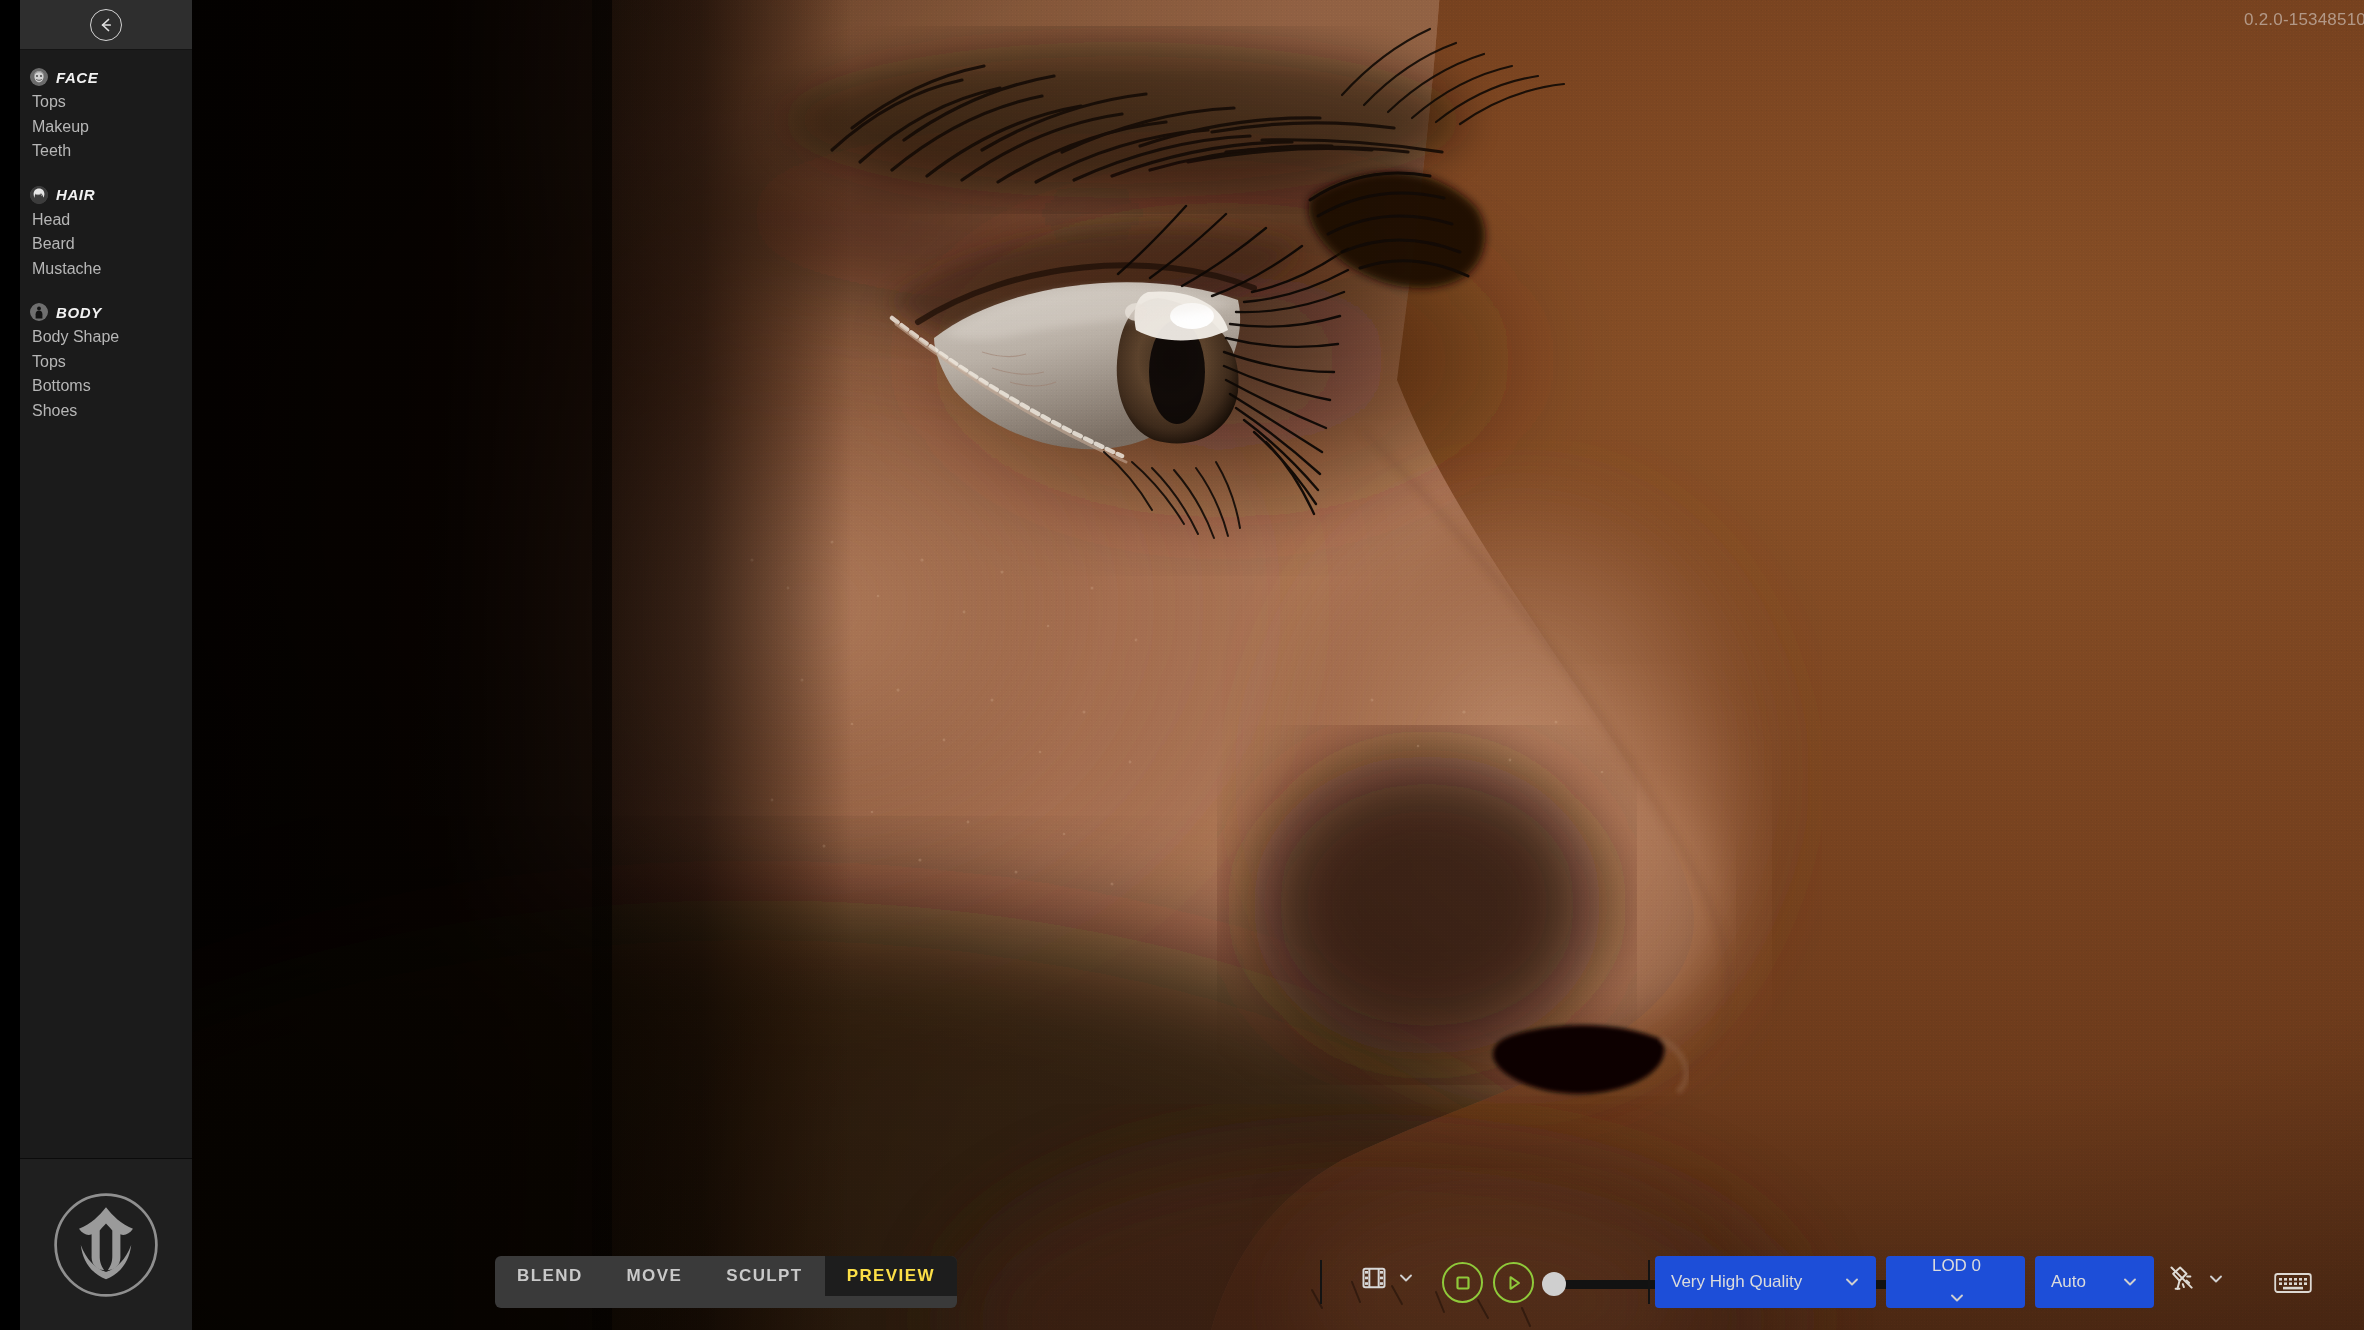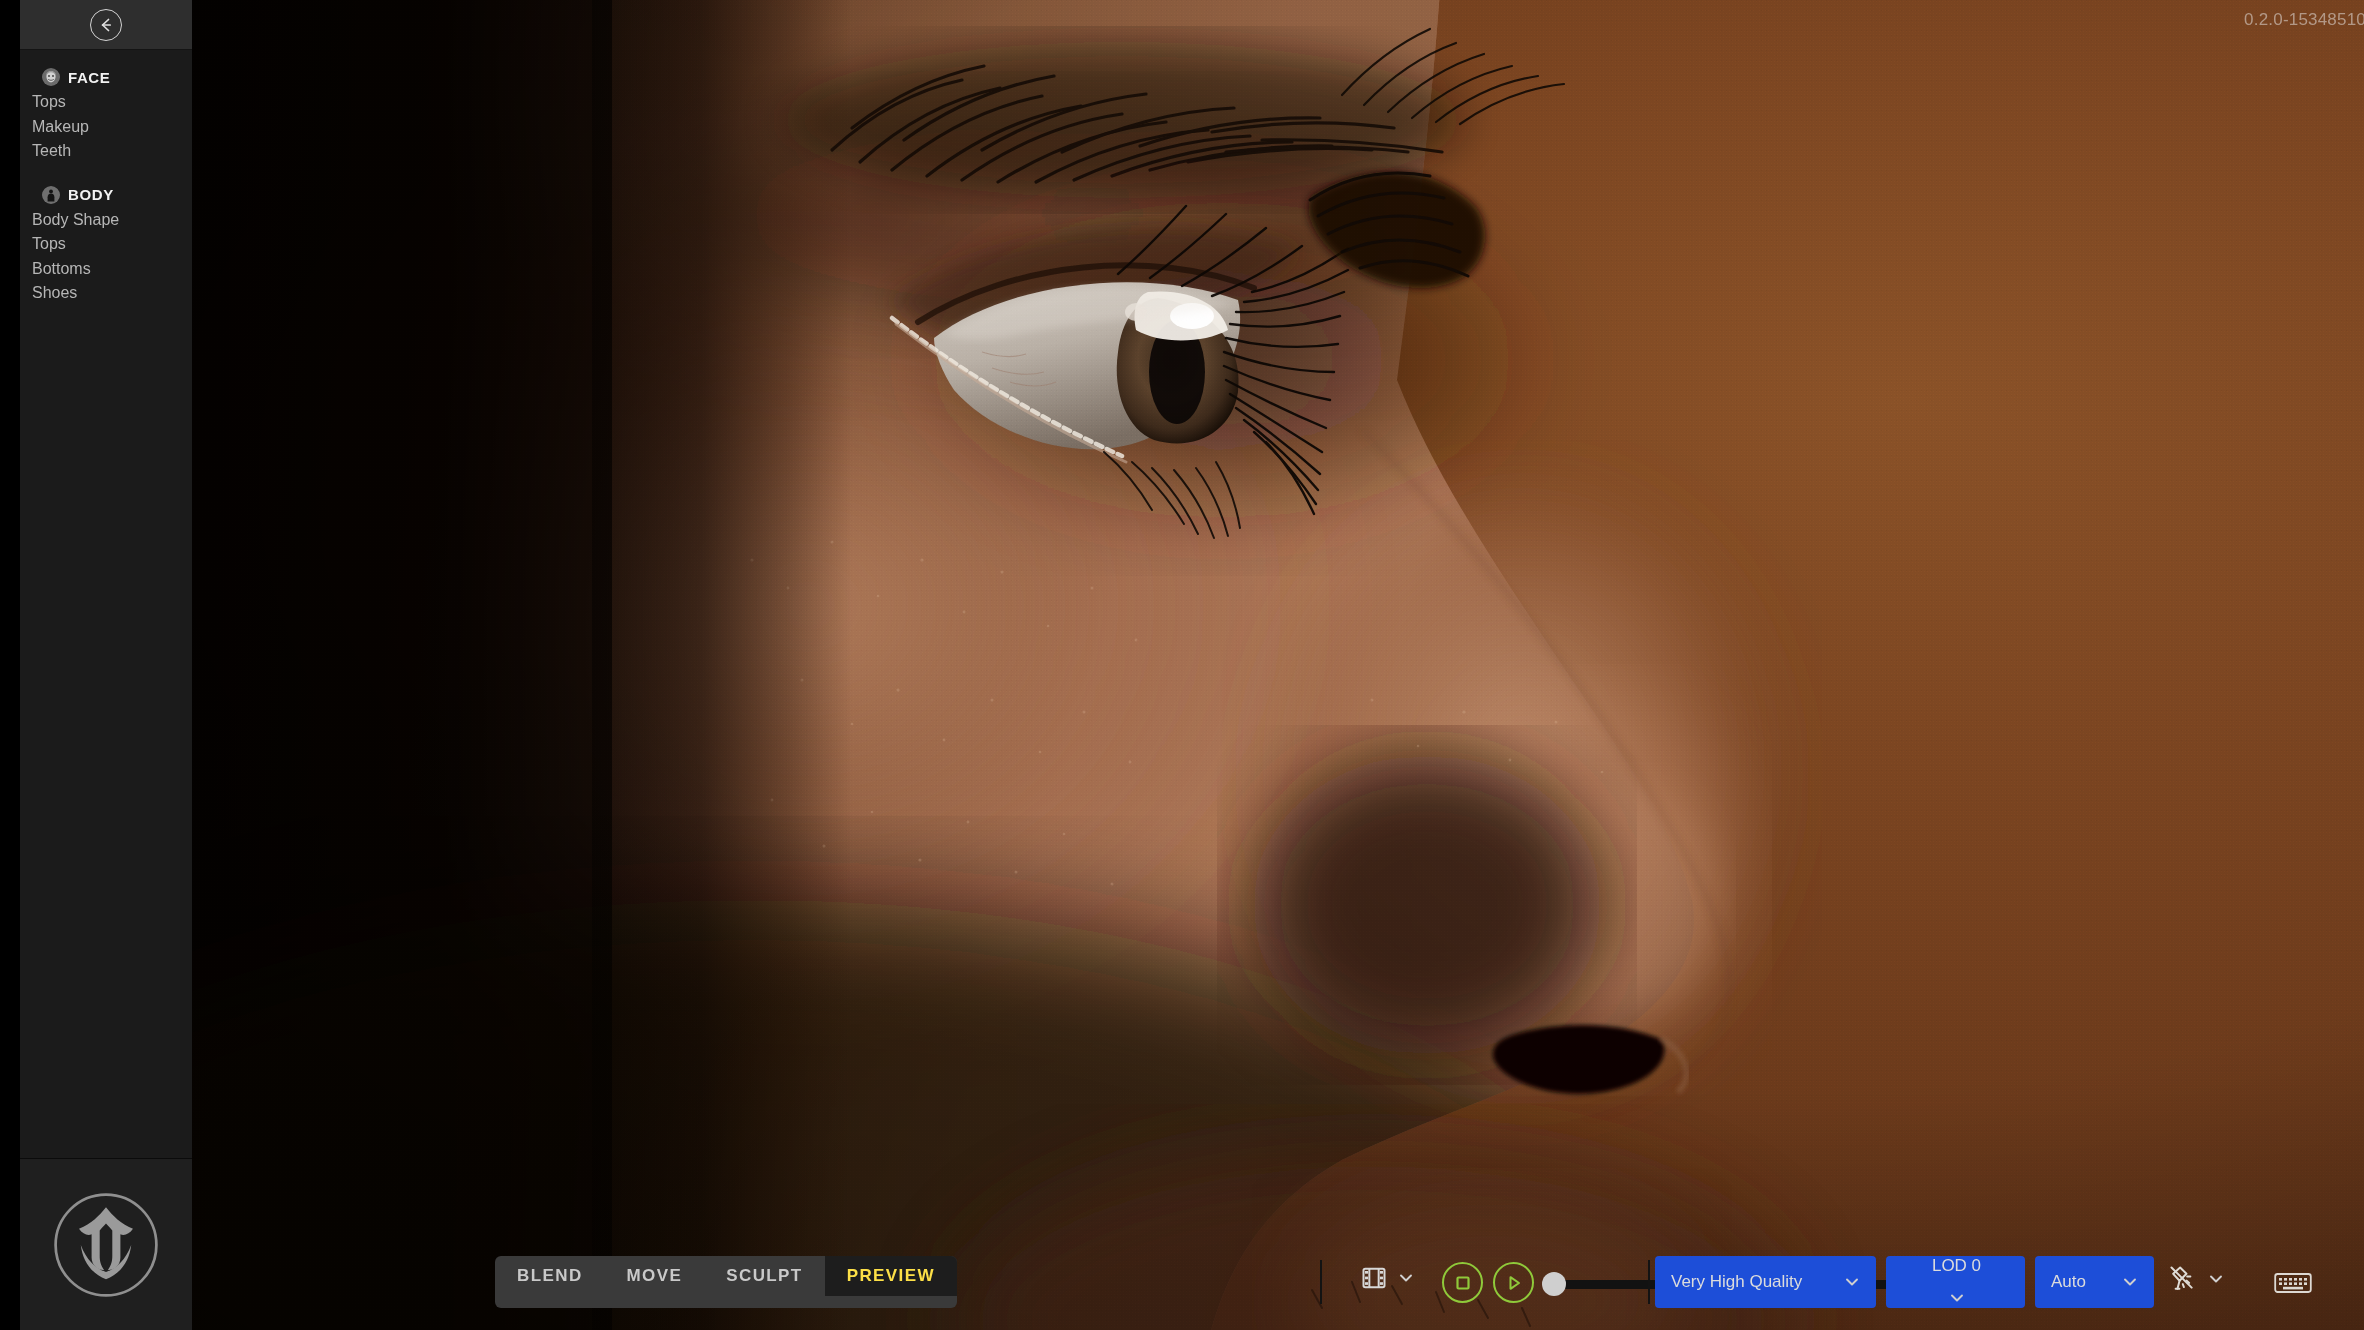--- a/index.html
+++ b/index.html
@@ -59,22 +59,23 @@
     border:1.6px solid #d3d3d3;
     display:flex; align-items:center; justify-content:center;
     cursor:pointer; background:transparent;
   }
   #back-button svg { display:block; }
 
   #sidebar-nav { padding-top:14px; }
   .nav-group { margin-bottom:18px; }
   .nav-group-header {
     display:flex; align-items:center; gap:8px;
-    padding:4px 0 4px 22px;
+    padding:4px 0 4px 10px;
     cursor:pointer;
+    font-style:italic;
   }
   .group-icon {
     width:18px; height:18px; border-radius:50%;
     background:#4a4a4a; flex:0 0 18px;
     display:flex; align-items:center; justify-content:center;
     overflow:hidden;
   }
   .group-icon svg{ display:block; }
   .nav-group-title {
     font-size:15px; font-weight:bold; letter-spacing:.6px;
@@ -517,20 +518,35 @@
               <path d="M4.6 6c1-1.6 2.6-2.4 4.4-2.4S12.4 4.4 13.4 6" stroke="#9a9a9a" stroke-width="1.1" fill="none"></path>
             </svg>
           </span>
           <span class="nav-group-title">FACE</span>
         </div>
         <span class="nav-item">Tops</span>
         <span class="nav-item">Makeup</span>
         <span class="nav-item">Teeth</span>
       </div>
 
+      <div class="nav-group">
+        <div class="nav-group-header">
+          <span class="group-icon">
+            <svg width="18" height="18" viewBox="0 0 18 18">
+              <circle cx="9" cy="9" r="9" fill="#3c3c3c"></circle>
+              <path d="M9 2.4c3.4 0 5.4 2.4 5.4 5.6 0 1.5-.5 2.8-1.2 3.6-.2-2-.8-3.4-2-4.2-1.6 1.4-4.2 1.6-6 .6-.4 1.4-.6 2.6-.6 4C3.9 10.8 3.6 9.4 3.6 8 3.6 4.8 5.6 2.4 9 2.4z" fill="#e6e6e6"></path>
+              <path d="M5.2 8c1.6 1 4 1 5.4-.2.6.6 1 1.4 1.2 2.4" stroke="#9a9a9a" stroke-width="0.8" fill="none"></path>
+            </svg>
+          </span>
+          <span class="nav-group-title">HAIR</span>
+        </div>
+        <span class="nav-item">Head</span>
+        <span class="nav-item">Beard</span>
+        <span class="nav-item">Mustache</span>
+      </div>
 
 
       <div class="nav-group">
         <div class="nav-group-header">
           <span class="group-icon">
             <svg width="18" height="18" viewBox="0 0 18 18">
               <circle cx="9" cy="9" r="9" fill="#6f6f6f"></circle>
               <circle cx="9" cy="5.4" r="1.9" fill="#141414"></circle>
               <path d="M9 7.6c2.1 0 3.4 1.5 3.4 3.6v4.2H5.6v-4.2c0-2.1 1.3-3.6 3.4-3.6z" fill="#141414"></path>
             </svg>

